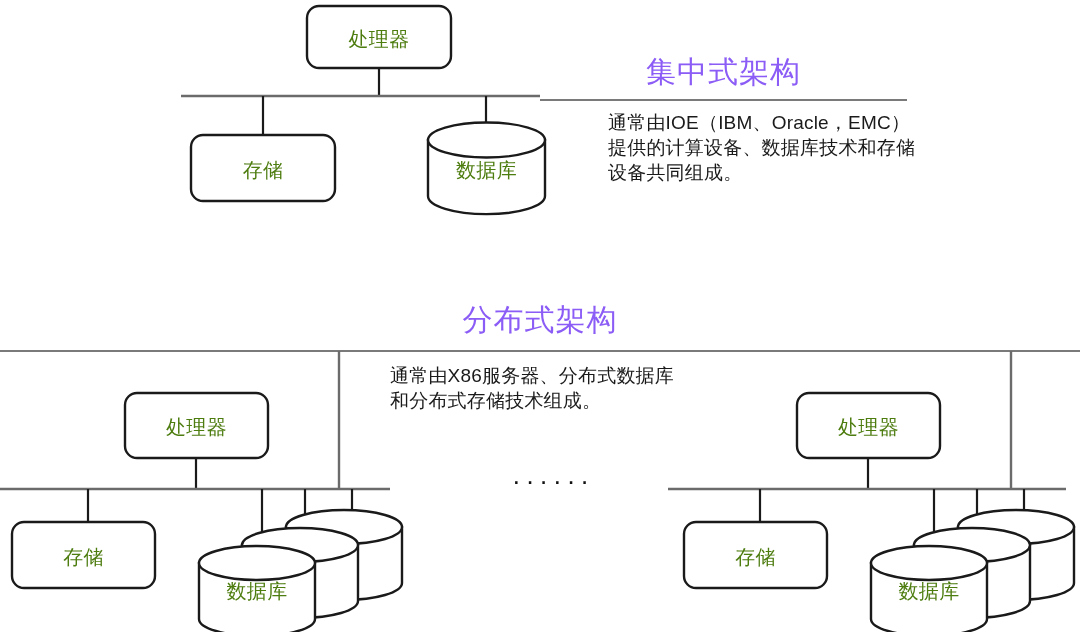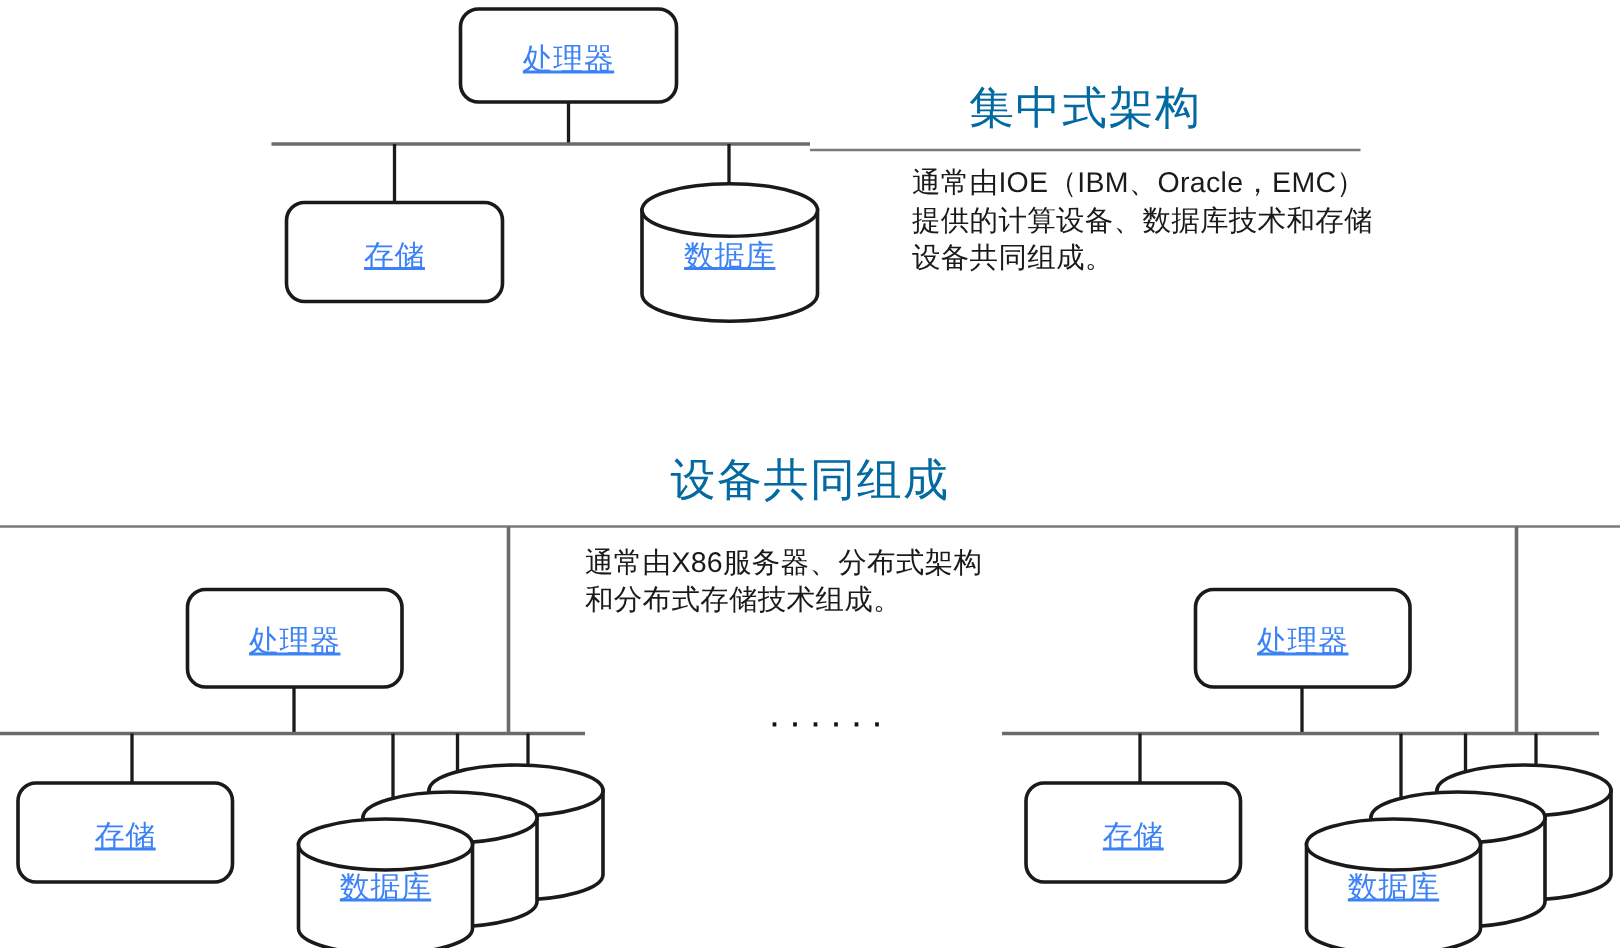--- a/index.html
+++ b/index.html
@@ -20,30 +20,29 @@
   #diagram-svg {
     position: absolute;
     left: 0;
     top: 0;
     width: 1080px;
     height: 632px;
   }
   .node-label {
     position: absolute;
     font-size: 20px;
-    color: #3b82f6;
+    color: #4d7c0f;
     white-space: nowrap;
     text-align: center;
     letter-spacing: 0.3px;
-    text-decoration: underline;
   }
   .section-title {
     position: absolute;
     font-size: 30px;
-    color: #0369a1;
+    color: #8b5cf6;
     white-space: nowrap;
     text-align: center;
     letter-spacing: 1px;
   }
   .section-body {
     position: absolute;
     font-size: 19px;
     line-height: 1.32;
     color: #1a1a1a;
     white-space: pre-line;
@@ -153,23 +152,23 @@
   <div class="node-label" style="left:191px; top:157px; width:144px;">存储</div>
 
   <div class="node-label" style="left:428px; top:157px; width:117px;">数据库</div>
 
   <div class="section-title" style="left:540px; top:52px; width:367px;">集中式架构</div>
 
   <div class="section-body" style="left:563px; top:110px; width:420px;margin-left:45px;">通常由IOE（IBM、Oracle，EMC）
 提供的计算设备、数据库技术和存储
 设备共同组成。</div>
 
-  <div class="section-title" style="left:380px; top:300px; width:320px;">设备共同组成</div>
+  <div class="section-title" style="left:380px; top:300px; width:320px;">分布式架构</div>
 
-  <div class="section-body" style="left:390px; top:363px; width:400px;">通常由X86服务器、分布式架构
+  <div class="section-body" style="left:390px; top:363px; width:400px;">通常由X86服务器、分布式数据库
 和分布式存储技术组成。</div>
 
   <div class="ellipsis-dots" style="left:508px; top:466px; width:90px; text-align:center;">······</div>
 
   <div class="node-label" style="left:125px; top:414px; width:143px;">处理器</div>
 
   <div class="node-label" style="left:12px; top:544px; width:143px;">存储</div>
 
   <div class="node-label" style="left:199px; top:578px; width:116px;">数据库</div>
 

